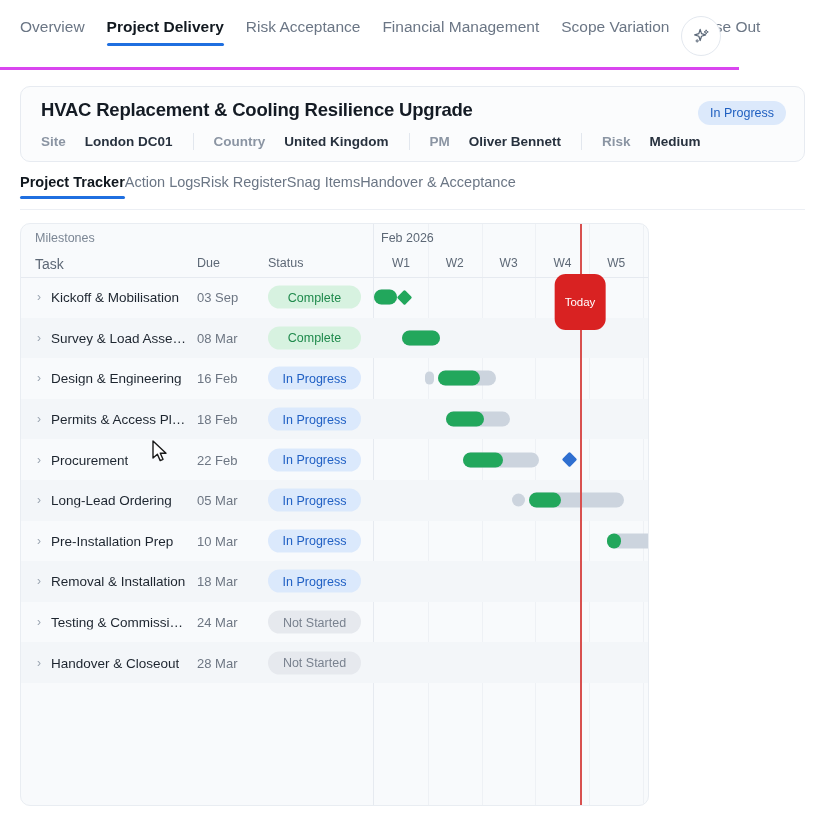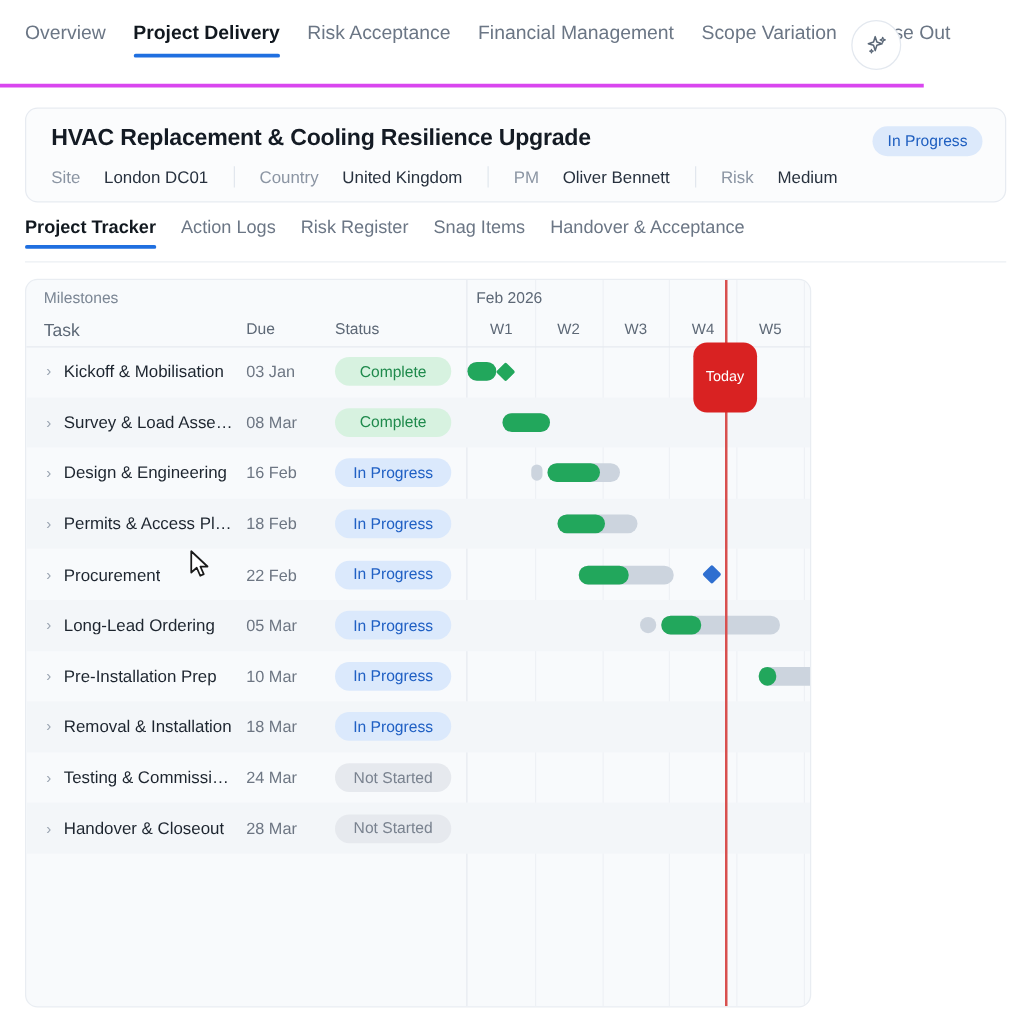--- a/index.html
+++ b/index.html
@@ -44,34 +44,34 @@
     box-sizing:border-box;
   }
   .pcard-title{
     position:absolute;left:20px;top:12px;
     font-size:18.5px;font-weight:bold;color:#141b24;letter-spacing:-.2px;
   }
   .pcard-meta{
     position:absolute;left:20px;top:46px;
     display:flex;align-items:center;gap:0;
   }
-  .meta{display:flex;align-items:flex-start;gap:7px;font-size:13.5px;white-space:nowrap;}
+  .meta{display:flex;align-items:flex-start;gap:7px;font-size:13.5px;white-space:nowrap;font-weight:bold;}
   .meta .k{color:#8b95a3;}
   .meta .v{color:#27313e;margin-left:12px;}
   .meta-sep{width:1px;height:17px;background:#e2e7ee;margin:0 20px;}
   .status-pill{
     position:absolute;right:18px;top:14px;
     background:#dce9fb;color:#1f5fc0;
     font-size:12.5px;padding:5px 12px;border-radius:13px;
   }
 
   
   .subtabs{
     position:absolute;left:20px;top:174px;
-    display:flex;align-items:center;gap:20px;
+    display:flex;align-items:center;
   }
   .stab{
     font-size:14.5px;color:#6b7685;padding-bottom:9px;position:relative;white-space:nowrap;
   }
   .stab.active{color:#11181f;font-weight:bold;}
   .stab.active:after{
     content:"";position:absolute;left:0;right:0;bottom:0;height:3px;
     background:#1f6fe0;border-radius:2px;
   }
   .subtabs-rule{
@@ -259,21 +259,21 @@
         <div class="ch-wk" style="left: 675.8px;">W7</div>
         <div class="ch-wk" style="left: 729.6px;">W8</div>
       </div>
   </div>
 
   <div class="rows" id="rows">
       <div class="row">
         <div class="row-left">
           <div class="chev">›</div>
           <div class="tname">Kickoff &amp; Mobilisation</div>
-          <div class="tdue">03 Jan</div>
+          <div class="tdue">03 Sep</div>
           <div class="tbadge b-complete">Complete</div>
         </div>
         <div class="barwrap">
           <div class="track" style="left: 0px; width: 23px;">
             <div class="fill" style="width: 23px;"></div>
           </div>
           <div class="diamond d-green" style="left: 25px;"></div>
         </div>
       </div>
       <div class="row alt">

